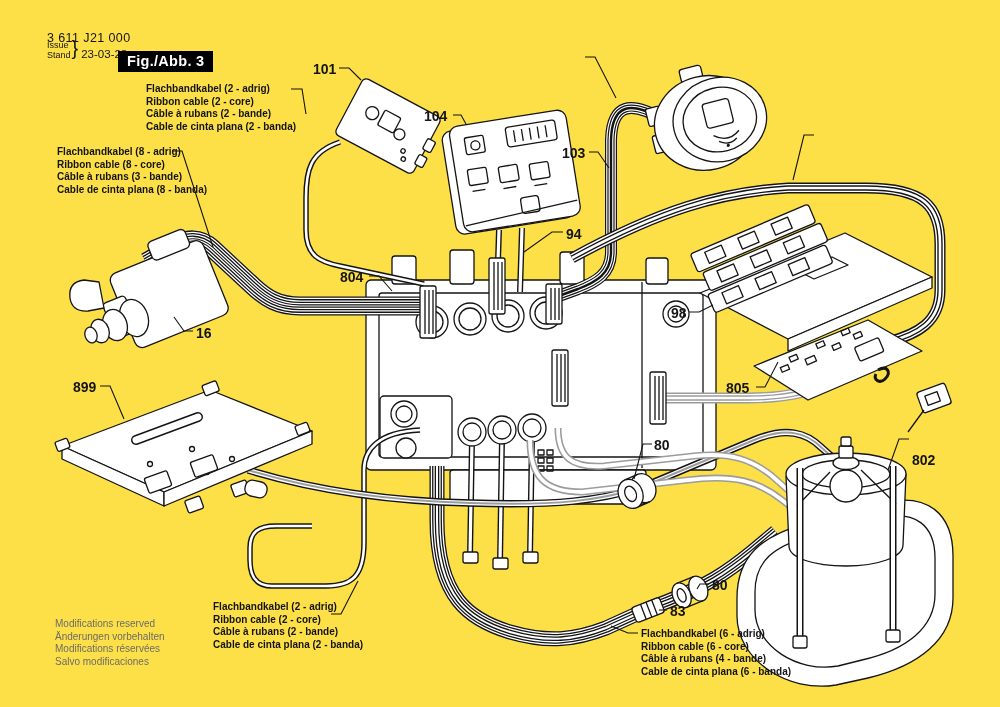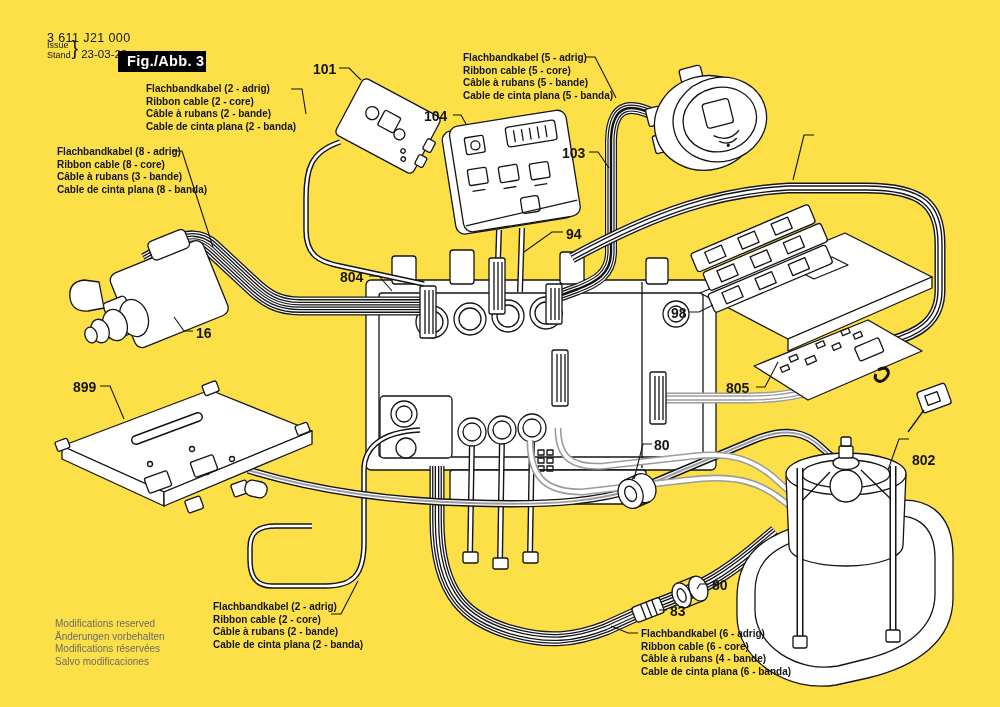--- a/index.html
+++ b/index.html
@@ -7,21 +7,21 @@
         font-family:Liberation Sans, sans-serif;color:#141414}
   .page svg{position:absolute;left:0;top:0}
   .abs{position:absolute;white-space:nowrap}
   
   .pn{left:47px;top:31px;font-size:12.5px;letter-spacing:.4px}
   .issue{left:47px;top:37px;display:flex;align-items:flex-end}
   .iss-col{display:flex;flex-direction:column;font-size:9px;line-height:10px}
   .brace{font-size:20px;font-weight:400;margin:0 1px 0 1px}
   .date{font-size:11.5px;margin-left:2px}
   .badge{left:118px;top:51px;background:#000;color:#fff;font-weight:700;font-size:14.5px;
-         padding:2px 2px 3px 9px;letter-spacing:.3px}
+         padding:2px 9px 3px 9px;letter-spacing:.3px}
   
   .cl{font-size:10px;font-weight:700;line-height:12.5px}
   .cl0{left:146px;top:83px}
   .cl1{left:57px;top:146px}
   .cl2{left:463px;top:52px}
   .cl3{left:817px;top:130px}
   .cl4{left:213px;top:601px}
   .cl5{left:641px;top:628px}
   
   .pc{font-size:14px;font-weight:700}
@@ -357,26 +357,20 @@
   <div>Ribbon cable (2 - core)</div>
   <div>Câble à rubans (2 - bande)</div>
   <div>Cable de cinta plana (2 - banda)</div>
 </div>
 <div class="abs cl cl1">
   <div>Flachbandkabel (8 - adrig)</div>
   <div>Ribbon cable (8 - core)</div>
   <div>Câble à rubans (3 - bande)</div>
   <div>Cable de cinta plana (8 - banda)</div>
 </div>
-<div class="abs cl cl2">
-  <div>Flachbandkabel (5 - adrig)</div>
-  <div>Ribbon cable (5 - core)</div>
-  <div>Câble à rubans (5 - bande)</div>
-  <div>Cable de cinta plana (5 - banda)</div>
-</div>
 <div class="abs cl cl4">
   <div>Flachbandkabel (2 - adrig)</div>
   <div>Ribbon cable (2 - core)</div>
   <div>Câble à rubans (2 - bande)</div>
   <div>Cable de cinta plana (2 - banda)</div>
 </div>
 <div class="abs cl cl5">
   <div>Flachbandkabel (6 - adrig)</div>
   <div>Ribbon cable (6 - core)</div>
   <div>Câble à rubans (4 - bande)</div>

